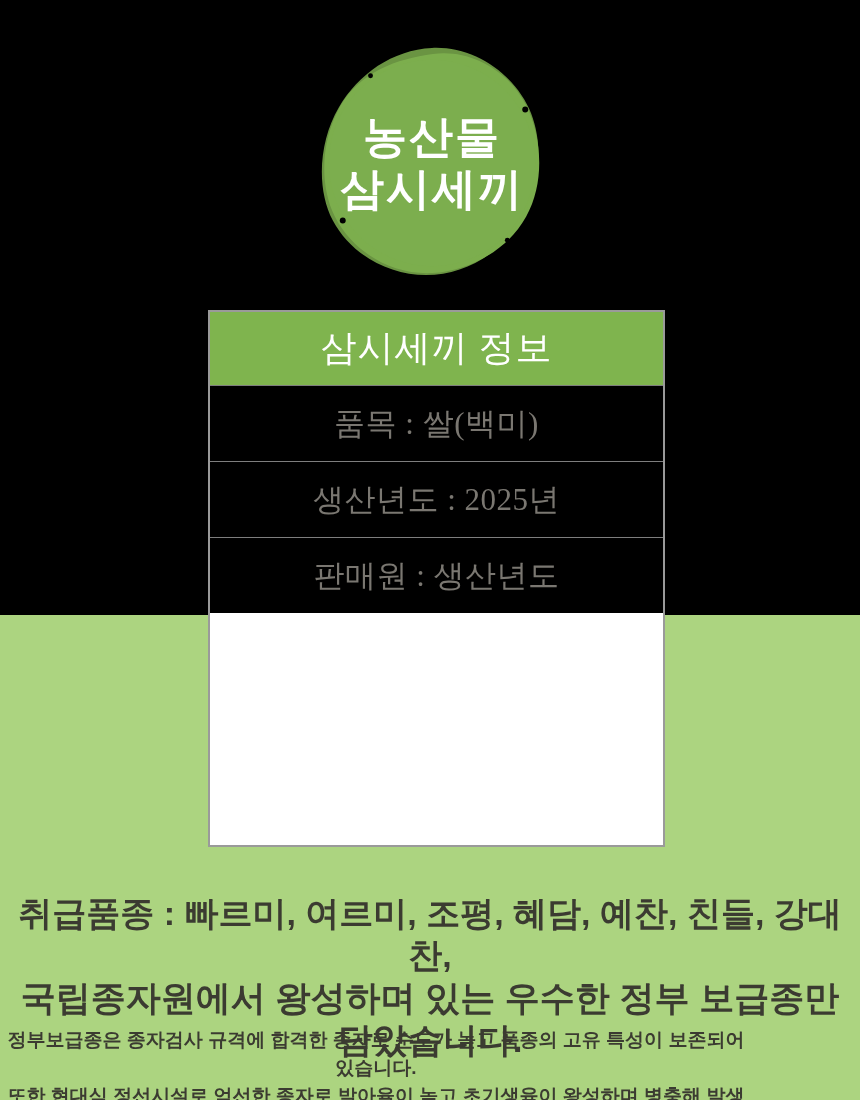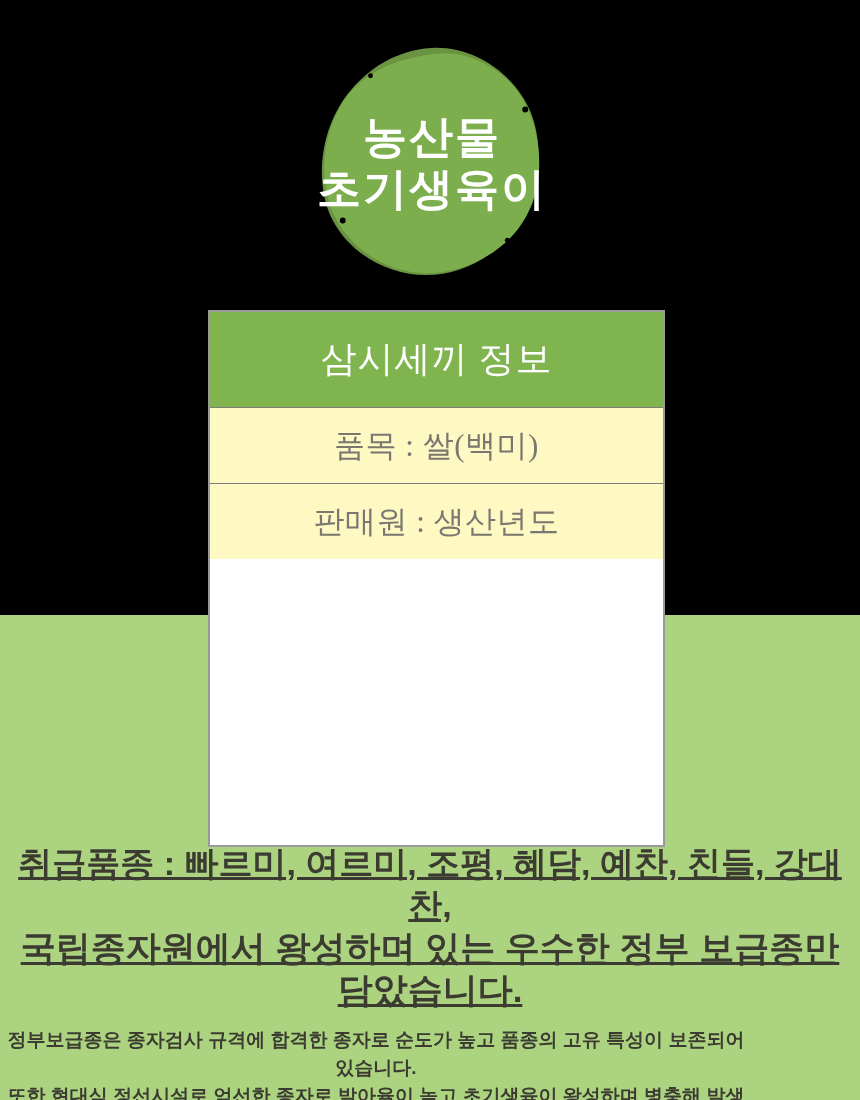--- a/index.html
+++ b/index.html
@@ -47,52 +47,51 @@
   
   .info-table {
     position: absolute;
     left: 208px; top: 310px;
     width: 457px; height: 537px;
     background: #ffffff;
     border: 2px solid #9a9a9a;
     box-sizing: border-box;
   }
   .thead {
-    height: 95px;
+    height: 73px;
     background: #7FB44E;
     color: #ffffff;
     display: flex; align-items: center; justify-content: center;
     font-family: "Liberation Serif", serif;
     font-size: 36px;
     letter-spacing: 1px;
   }
   .trow {
     height: 76px;
     border-top: 1px solid #7e7e7e;
     display: flex; align-items: center; justify-content: center;
     box-sizing: border-box;
     color: #7a7771;
     font-family: "Liberation Serif", serif;
     font-size: 31px;
     letter-spacing: 0.5px;
-    background: #fef9c3;
+    background: #000000;
   }
 
   
   .notice {
     position: absolute;
-    left: 0; top: 842px;
+    left: 0; top: 892px;
     width: 860px;
     text-align: center;
     color: #3b3b31;
     font-weight: 700;
     font-size: 34px;
     line-height: 42px;
     font-family: "Liberation Sans", sans-serif;
-    text-decoration: underline;
   }
   .notice .line3 { font-size: 35px; margin-top: 1px; }
 
   
   .fineprint {
     position: absolute;
     left: 0; top: 1026px;
     width: 752px;
     text-align: center;
     color: #3b3b31;
@@ -114,27 +113,28 @@
       <path fill="#7CAE4E" d="M121 10 C158 5 197 26 215 62 C231 94 234 140 215 174 C197 207 158 229 120 231 C80 233 40 210 22 174 C6 142 8 96 28 62 C48 28 84 15 121 10 Z"></path>
       <path fill="#7CAE4E" opacity="0.85" d="M120 4 C162 2 204 30 220 70 C233 104 229 148 208 180 C188 212 152 233 114 233 C76 233 38 212 20 178 C3 146 6 98 26 64 C46 30 80 6 120 4 Z"></path>
       <circle cx="120" cy="120" r="104" fill="#7CAE4E"></circle>
       <circle cx="214" cy="66" r="3" fill="#000000"></circle>
       <circle cx="30" cy="178" r="3" fill="#000000"></circle>
       <circle cx="196" cy="198" r="2.5" fill="#000000"></circle>
       <circle cx="58" cy="32" r="2.5" fill="#000000"></circle>
     </svg>
     <div class="badge-text">
       <div>농산물</div>
-      <div>초기생육이</div>
+      <div>삼시세끼</div>
     </div>
   </div>
 
   <div class="info-table">
     <div class="thead">삼시세끼 정보</div>
     <div class="trow">품목 : 쌀(백미)</div>
+    <div class="trow">생산년도 : 2025년</div>
     <div class="trow">판매원 : 생산년도</div>
   </div>
 
   <div class="notice">
     <div class="line1">취급품종 : 빠르미, 여르미, 조평, 혜담, 예찬, 친들, 강대찬,</div>
     <div class="line3">국립종자원에서 왕성하며 있는 우수한 정부 보급종만 담았습니다.</div>
   </div>
 
   <div class="fineprint">
     <div>정부보급종은 종자검사 규격에 합격한 종자로 순도가 높고 품종의 고유 특성이 보존되어 있습니다.</div>

